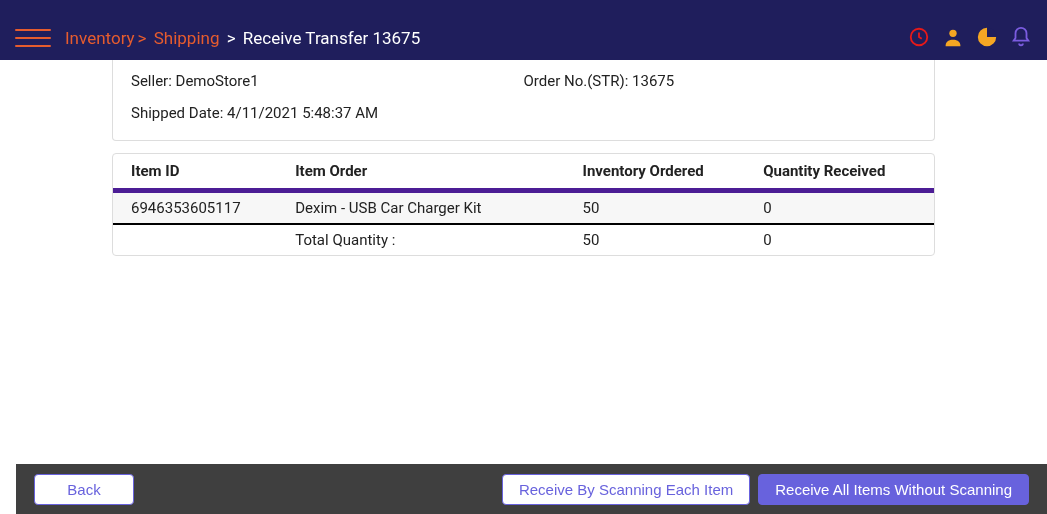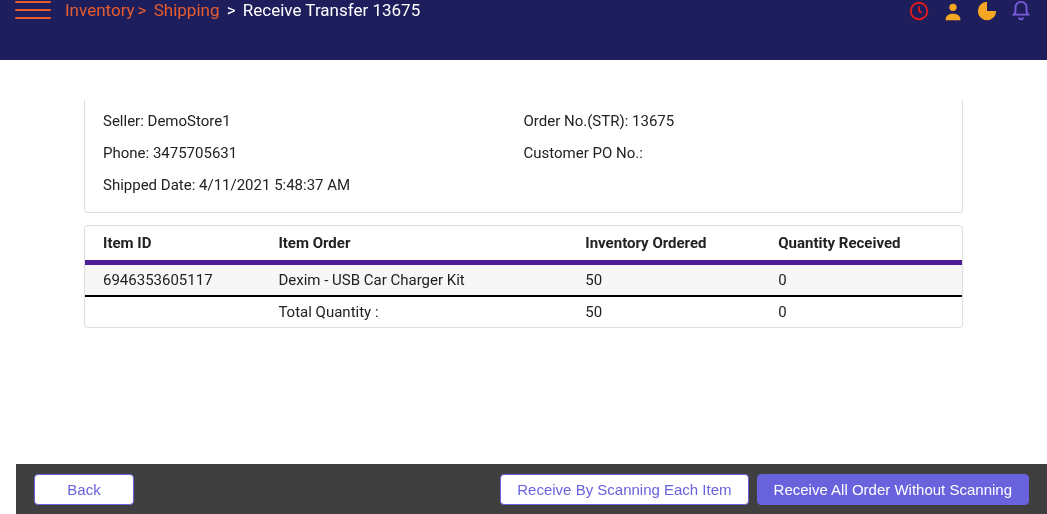--- a/index.html
+++ b/index.html
@@ -8,22 +8,22 @@
       background: #fff;
       width: 1047px;
       height: 514px;
       position: relative;
       overflow: hidden;
     }
     .header {
       background: #1f1e5c;
       height: 60px;
       display: flex;
-      align-items: flex-start;
-      padding: 0 15px;
+      align-items: flex-end;
+      padding: 12px 15px;
       justify-content: space-between;
     }
     .header-left {
       display: flex;
       align-items: center;
       gap: 14px;
     }
     .hamburger {
       display: flex;
       flex-direction: column;
@@ -55,22 +55,21 @@
       align-items: center;
       gap: 12px;
     }
     .icon-btn {
       cursor: pointer;
       display: flex;
       align-items: center;
       justify-content: center;
     }
     .content {
-      padding: 0 84px;
-      margin-top: 40px;
+      padding: 0 112px;
     }
     .info-panel {
       border: 1px solid #ddd;
       border-top: none;
       border-radius: 0 0 4px 4px;
       padding: 12px 18px 18px 18px;
       background: #fff;
     }
     .info-row {
       display: flex;
@@ -202,28 +201,20 @@
 </div>
 
 <div class="content">
   <div class="info-panel">
     <div class="info-row">
       <div class="info-col">
         <span>Seller: </span><span>DemoStore1</span>
       </div>
       <div class="info-col">
         <span>Order No.(STR): </span><span>13675</span>
-      </div>
-    </div>
-    <div class="info-row">
-      <div class="info-col">
-        <span>Phone: </span><span>3475705631</span>
-      </div>
-      <div class="info-col">
-        <span>Customer PO No.:</span><span></span>
       </div>
     </div>
     <div class="info-row">
       <div class="info-col">
         <span>Shipped Date: </span><span>4/11/2021 5:48:37 AM</span>
       </div>
     </div>
   </div>
 
   <div class="table-wrap">
@@ -251,15 +242,15 @@
         </tr>
       </tbody>
     </table>
   </div>
 </div>
 
 <div class="footer">
   <button class="btn btn-back">Back</button>
   <div class="footer-right">
     <button class="btn btn-scan-each">Receive By Scanning Each Item</button>
-    <button class="btn btn-scan-all">Receive All Order Without Scanning</button>
+    <button class="btn btn-scan-all">Receive All Items Without Scanning</button>
   </div>
 </div>
 
 </body></html>

